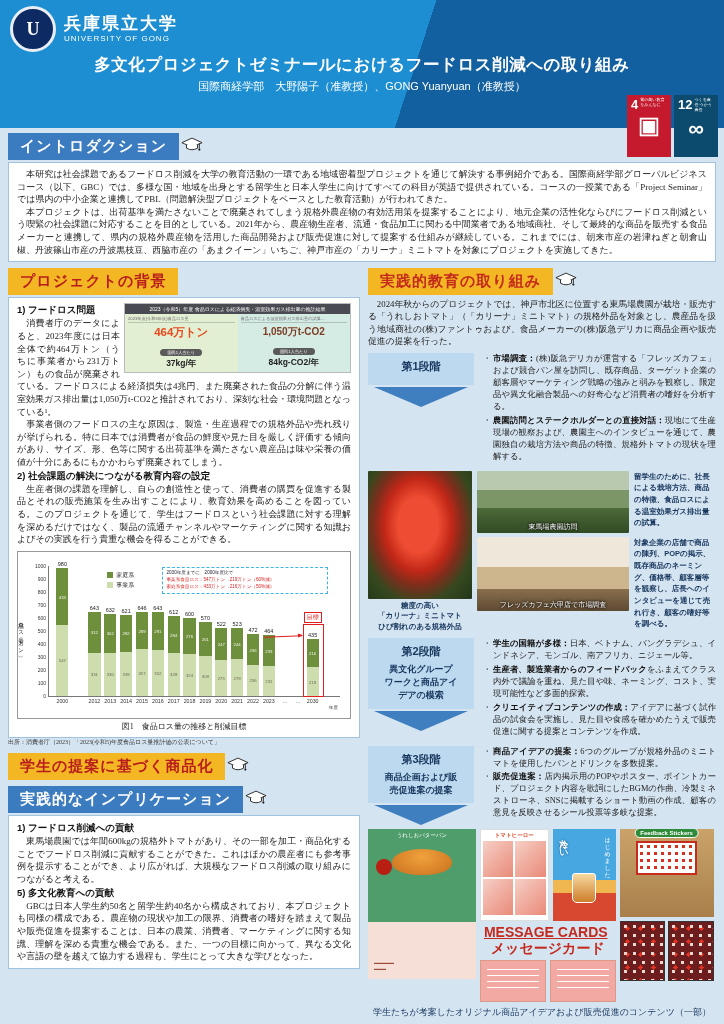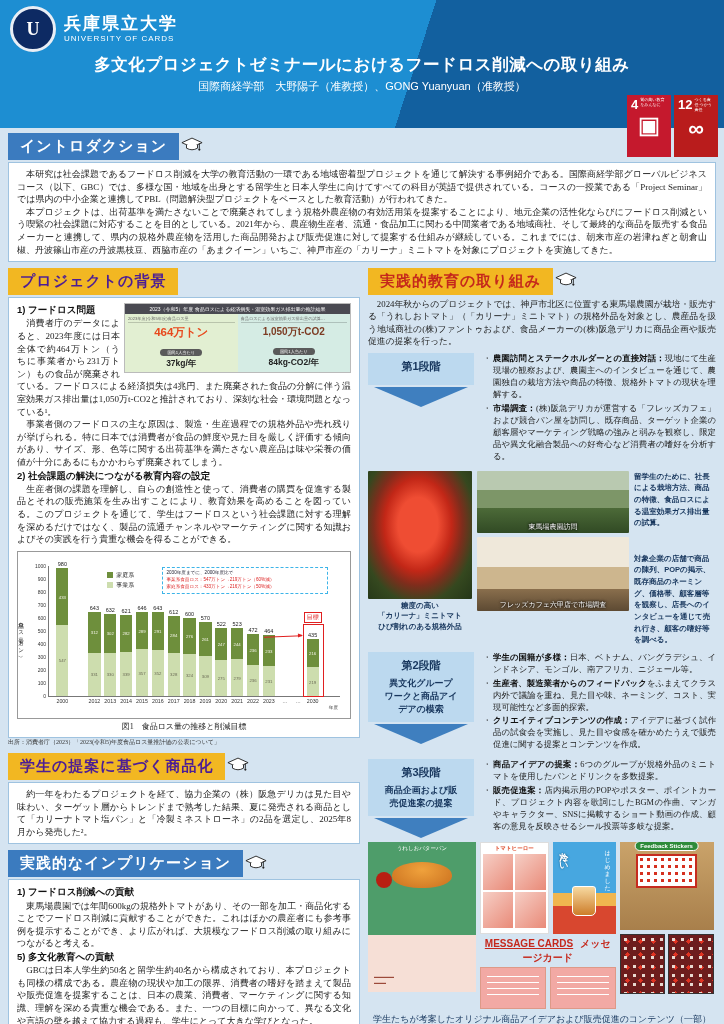--- a/index.html
+++ b/index.html
@@ -14,30 +14,30 @@
         font:bold 18px "Liberation Serif",serif}
   .uni-jp{font-size:17px;font-weight:bold;letter-spacing:2px;line-height:1}
   .uni-en{font-size:8px;letter-spacing:1px;margin-top:2px}
   .h-title{text-align:center;font-size:25px;font-weight:bold;color:#ffd21e;margin-top:2px;
            letter-spacing:.5px;text-shadow:1.5px 1.5px 0 #c0291d,-1px 1px 0 #c0291d}
   .h-sub{text-align:center;font-size:16.5px;font-weight:bold;color:#fff;margin-top:2px;letter-spacing:.5px}
   .h-auth{text-align:center;font-size:11px;color:#fff;margin-top:3px}
   
   .sdgs{position:absolute;top:95px;right:6px;display:flex;gap:3px;z-index:5}
   .sdg{width:44px;height:62px;color:#fff;padding:3px 4px;box-sizing:border-box}
-  .sdg.s4{background:#c5192d}.sdg.s12{background:#b91c1c}
+  .sdg.s4{background:#c5192d}.sdg.s12{background:#0c4a6e}
   .sdg-top{display:flex;gap:2px;align-items:flex-start}
   .sdg-num{font-size:13px;font-weight:bold;line-height:1}
   .sdg-lab{font-size:4px;line-height:1.2}
   .sdg-glyph{font-size:22px;line-height:1;text-align:center;margin-top:6px;font-weight:bold}
   
   .main{padding:0 8px}
   .tab{display:inline-block;padding:4px 12px;font-size:15px;font-weight:bold;letter-spacing:1px}
   .tab.blue{background:#3b7bbf;color:#fff}
-  .tab.yellow{background:#f2b722;color:#4c1d95}
+  .tab.yellow{background:#f2b722;color:#b91c1c}
   .tab.yellow.redtxt{color:#c5281c}
   .caphat{display:inline-block;vertical-align:middle;margin-left:2px}
   .box{background:#fff;border:1px solid #9fc3e0;padding:5px 8px;box-sizing:border-box}
   .para{font:9px/1.4 "Liberation Serif",serif;color:#1c1c1c;text-align:justify}
   .sub-h{font:bold 9.5px/1.5 "Liberation Sans",sans-serif;color:#111}
   .cols{display:flex;gap:8px;margin-top:6px;align-items:flex-start}
   .colL{flex:0 0 352px}
   .colR{flex:1;min-width:0}
   
   .stats{border:1px solid #bbb;margin:0 0 4px 4px;float:right;width:225px}
@@ -94,42 +94,42 @@
   .photos{display:grid;grid-template-columns:104px 1fr 82px;gap:5px;margin-top:6px}
   .photo{position:relative;overflow:hidden;border-radius:1px}
   .ph-tomato{height:128px;background:radial-gradient(ellipse at 48% 42%,#ef4d33 0 26%,#c22717 44%,#7e2d1c 58%,#35481f 75%,#243618)}
   .ph-farm{height:62px;background:linear-gradient(180deg,#b9c9b0 0 30%,#7d9668 30% 60%,#4c6a38 60%,#314a24)}
   .ph-cafe{height:74px;background:linear-gradient(180deg,#efe8da 0 40%,#cdb68e 40% 70%,#8a6f4d 70%,#5d4a33)}
   .ph-cap{position:absolute;left:0;right:0;bottom:1px;text-align:center;color:#fff;font-size:7px;
           text-shadow:0 0 3px #000,0 0 3px #000}
   .tomato-cap{font:bold 7.5px/1.4 "Liberation Sans",sans-serif;color:#17365d;text-align:center;
               white-space:pre-line;margin-top:2px}
   .note{font:bold 7.5px/1.55 "Liberation Sans",sans-serif;color:#17365d}
-  .note+.note{margin-top:24px}
+  .note+.note{margin-top:8px}
   
   .collage{display:grid;grid-template-columns:31% 39% 27%;gap:4px;margin-top:4px}
   .tile{position:relative;overflow:hidden}
   .t-green{background:linear-gradient(180deg,#4e9d6a 0 62%,#f6dfd6 62%);height:150px;padding:3px;box-sizing:border-box}
   .t-green .tg-title{font-size:5.5px;color:#fff;text-align:center}
   .croissant{width:60px;height:26px;background:radial-gradient(ellipse at 50% 30%,#f0a23c,#c96f1e);
              border-radius:50% 50% 45% 45%;margin:10px auto 4px}
   .blob{width:16px;height:16px;border-radius:50%;background:#b81f12;position:absolute;left:8px;top:30px}
   .tg-lines{position:absolute;left:6px;bottom:6px;right:6px;font-size:4px;color:#9c4a3a;line-height:1.6}
   .mid-top{display:flex;gap:4px}
   .t-comic{flex:1;background:#fff;border:1px solid #ddd;height:92px;padding:2px;box-sizing:border-box}
   .t-comic .c-title{font-size:5.5px;font-weight:bold;color:#d42;text-align:center}
   .c-grid{display:grid;grid-template-columns:1fr 1fr;gap:2px;margin-top:2px}
   .c-cell{height:36px;background:linear-gradient(135deg,#f6cfc6,#e98a78)}
   .t-cold{flex:1;background:linear-gradient(180deg,#47a7e0 0 55%,#f0b64f 55% 70%,#d8472f 70%);height:92px;position:relative}
   .cold-txt{position:absolute;top:4px;left:4px;writing-mode:vertical-rl;color:#fff;font-weight:bold;font-size:9px;text-shadow:0 0 2px #0b4d7a}
   .cold-txt2{position:absolute;top:4px;right:4px;writing-mode:vertical-rl;color:#fff;font-size:6px}
   .cup{position:absolute;bottom:18px;left:50%;transform:translateX(-50%);width:22px;height:28px;
        background:linear-gradient(180deg,#f7d9a0,#cd7d2a);border-radius:3px 3px 5px 5px;border:1px solid #fff}
   .msg{margin-top:3px}
-  .msg-h{font-size:10px;font-weight:bold;text-align:center}
+  .msg-h{font-size:14px;font-weight:bold;text-align:center}
   .msg-h .en{color:#c5281c;text-decoration:underline;margin-right:4px}
   .msg-h .ja{color:#c5281c}
   .msg-cards{display:flex;gap:4px;margin-top:2px}
   .m-card{flex:1;height:40px;background:#f2a9a4;border:1px solid #d98;position:relative}
   .m-card:after{content:"";position:absolute;left:6px;right:6px;top:8px;height:1px;background:#fff;
                 box-shadow:0 6px 0 #fff,0 12px 0 #fff,0 18px 0 #fff}
   .t-wood{background:linear-gradient(180deg,#caa36a,#a87f4b);height:88px;position:relative;padding:2px;box-sizing:border-box}
   .fb-pill{position:absolute;top:-1px;left:50%;transform:translateX(-50%);background:#2e8b3a;color:#fff;
            font-size:6px;font-weight:bold;padding:1px 5px;border-radius:6px;white-space:nowrap;border:1px solid #fff}
   .stick{width:64%;height:30px;background:#fff;border:2px solid #c62b1e;margin:10px auto 0;
@@ -142,21 +142,21 @@
   .clear{clear:both}
 </style>
 </head>
 <body>
 
 <div class="hdr">
   <div class="logo-row">
     <div class="logo">U</div>
     <div>
       <div class="uni-jp">兵庫県立大学</div>
-      <div class="uni-en">UNIVERSITY OF CARDS</div>
+      <div class="uni-en">UNIVERSITY OF GONG</div>
     </div>
   </div>
   <div class="h-sub">多文化プロジェクトゼミナールにおけるフードロス削減への取り組み</div>
   <div class="h-auth">国際商経学部　大野陽子（准教授）、GONG Yuanyuan（准教授）</div>
 </div>
 
 <div class="sdgs">
   <div class="sdg s4">
     <div class="sdg-top">
       <span class="sdg-num">4</span>
@@ -382,23 +382,20 @@
       </div>
       <div class="fig-src">出所：消費者庁（2023）「2023(令和5)年度食品ロス量推計値の公表について」</div>
 
       <div style="margin-top:6px">
         <span class="tab yellow">学生の提案に基づく商品化</span><span class="caphat"><svg width="22" height="15" viewBox="0 0 24 16">
               <path d="M1 6 L12 1 L23 6 L12 11 Z" fill="#fff" stroke="#222" stroke-width="1"></path>
               <path d="M6 8.5 v3.5 q6 3.5 12 0 v-3.5" fill="#fff" stroke="#222" stroke-width="1"></path>
               <path d="M20 6.5 v6" stroke="#222" stroke-width="1"></path>
               <circle cx="20" cy="13.5" r="1.2" fill="#222"></circle>
             </svg></span>
-        <div class="box" style="margin-top:2px">
-          <div class="para">　約一年をわたるプロジェクトを経て、協力企業の（株）阪急デリカは見た目や味わい、ターゲット層からトレンドまで熟考した結果、夏に発売される商品として「カリーナトマト塩パン」と「冷製ミネストローネ」の2品を選定し、2025年8月から発売した²。</div>
-        </div>
       </div>
 
       <div style="margin-top:6px">
         <span class="tab blue">実践的なインプリケーション</span><span class="caphat"><svg width="22" height="15" viewBox="0 0 24 16">
               <path d="M1 6 L12 1 L23 6 L12 11 Z" fill="#fff" stroke="#222" stroke-width="1"></path>
               <path d="M6 8.5 v3.5 q6 3.5 12 0 v-3.5" fill="#fff" stroke="#222" stroke-width="1"></path>
               <path d="M20 6.5 v6" stroke="#222" stroke-width="1"></path>
               <circle cx="20" cy="13.5" r="1.2" fill="#222"></circle>
             </svg></span>
         <div class="box" style="margin-top:2px">
@@ -423,22 +420,22 @@
 
       
       <div class="stage">
         <div class="stage-left">
           <div class="stage-box">
             <div class="st-l">第1段階</div>
           </div>
           <div class="chev"></div>
         </div>
         <ul class="blist">
+            <li><span class="b-title">市場調査：</span><span class="b-body">(株)阪急デリカが運営する「フレッズカフェ」および競合パン屋を訪問し、既存商品、ターゲット企業の顧客層やマーケティング戦略の強みと弱みを観察し、限定品や異文化融合製品への好奇心など消費者の嗜好を分析する。</span></li>
             <li><span class="b-title">農園訪問とステークホルダーとの直接対話：</span><span class="b-body">現地にて生産現場の観察および、農園主へのインタビューを通じて、農園独自の栽培方法や商品の特徴、規格外トマトの現状を理解する。</span></li>
-            <li><span class="b-title">市場調査：</span><span class="b-body">(株)阪急デリカが運営する「フレッズカフェ」および競合パン屋を訪問し、既存商品、ターゲット企業の顧客層やマーケティング戦略の強みと弱みを観察し、限定品や異文化融合製品への好奇心など消費者の嗜好を分析する。</span></li>
           </ul>
       </div>
 
       
       <div class="photos">
         <div>
           <div class="photo ph-tomato"></div>
           <div class="tomato-cap">糖度の高い
 「カリーナ」ミニトマト
 ひび割れのある規格外品</div>
@@ -480,21 +477,21 @@
         <div class="stage-left">
           <div class="stage-box">
             <div class="st-l">第3段階</div>
             <div class="st-s">商品企画および販
 売促進案の提案</div>
           </div>
           <div class="chev"></div>
         </div>
         <ul class="blist">
             <li><span class="b-title">商品アイデアの提案：</span><span class="b-body">6つのグループが規格外品のミニトマトを使用したパンとドリンクを多数提案。</span></li>
-            <li><span class="b-title">販売促進案：</span><span class="b-body">店内掲示用のPOPやポスター、ポイントカード、プロジェクト内容を歌詞にしたBGMの作曲、マンガやキャラクター、SNSに掲載するショート動画の作成、顧客の意見を反映させるシール投票等多岐な提案。</span></li>
+            <li><span class="b-title">販売促進案：</span><span class="b-body">店内掲示用のPOPやポスター、ポイントカード、プロジェクト内容を歌詞にしたBGMの作曲、冷製ミネストローネ、SNSに掲載するショート動画の作成、顧客の意見を反映させるシール投票等多岐な提案。</span></li>
           </ul>
       </div>
 
       
       <div class="collage">
         <div class="tile t-green">
           <div class="tg-title">うれしおバターパン</div>
           <div class="croissant"></div>
           <div class="blob"></div>
           <div class="tg-lines">▬▬▬▬▬<br>▬▬▬</div>

